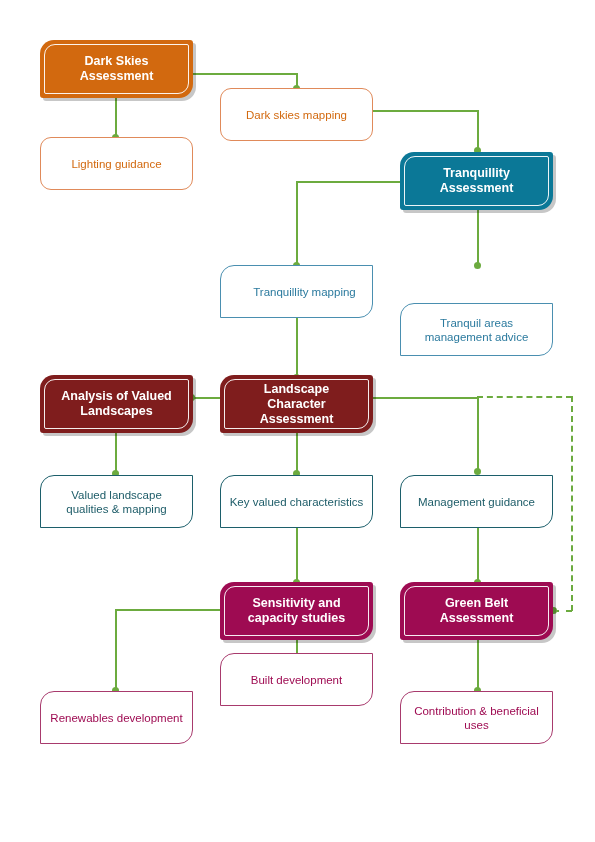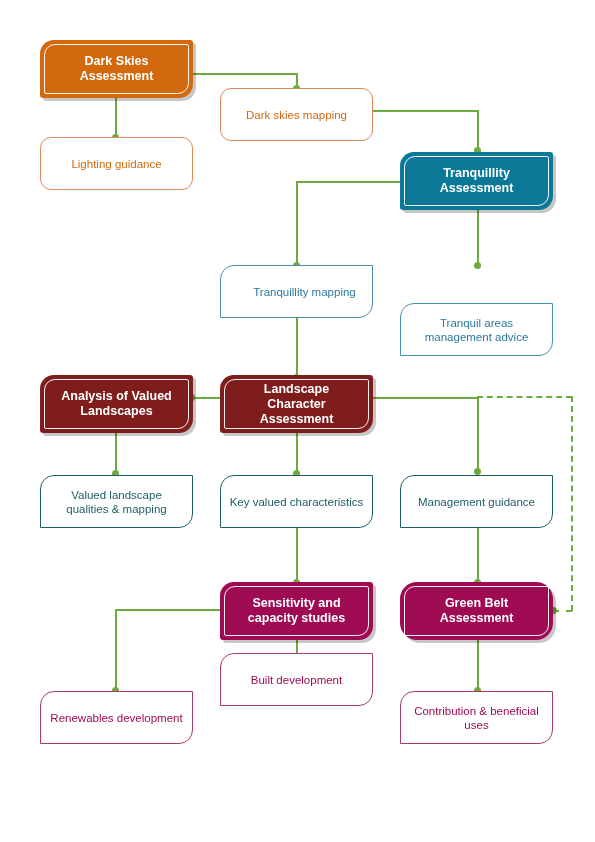--- a/index.html
+++ b/index.html
@@ -149,21 +149,21 @@
     <span class="txt">Valued landscape qualities &amp; mapping</span>
   </div>
   <div class="node secondary s-dteal" style="left:400px;top:475px;">
     <span class="txt">Management guidance</span>
   </div>
 
   <div class="node primary c-mag" style="left:220px;top:582px;">
     <span class="inner"></span>
     <span class="txt">Sensitivity and capacity studies</span>
   </div>
-  <div class="node primary c-mag" style="left:400px;top:582px;border-radius:17px;">
+  <div class="node primary c-mag" style="left:400px;top:582px;">
     <span class="inner"></span>
     <span class="txt">Green Belt Assessment</span>
   </div>
 
   <div class="node secondary s-mag" style="left:40px;top:691px;">
     <span class="txt">Renewables development</span>
   </div>
   <div class="node secondary s-mag" style="left:220px;top:653px;">
     <span class="txt">Built development</span>
   </div>

